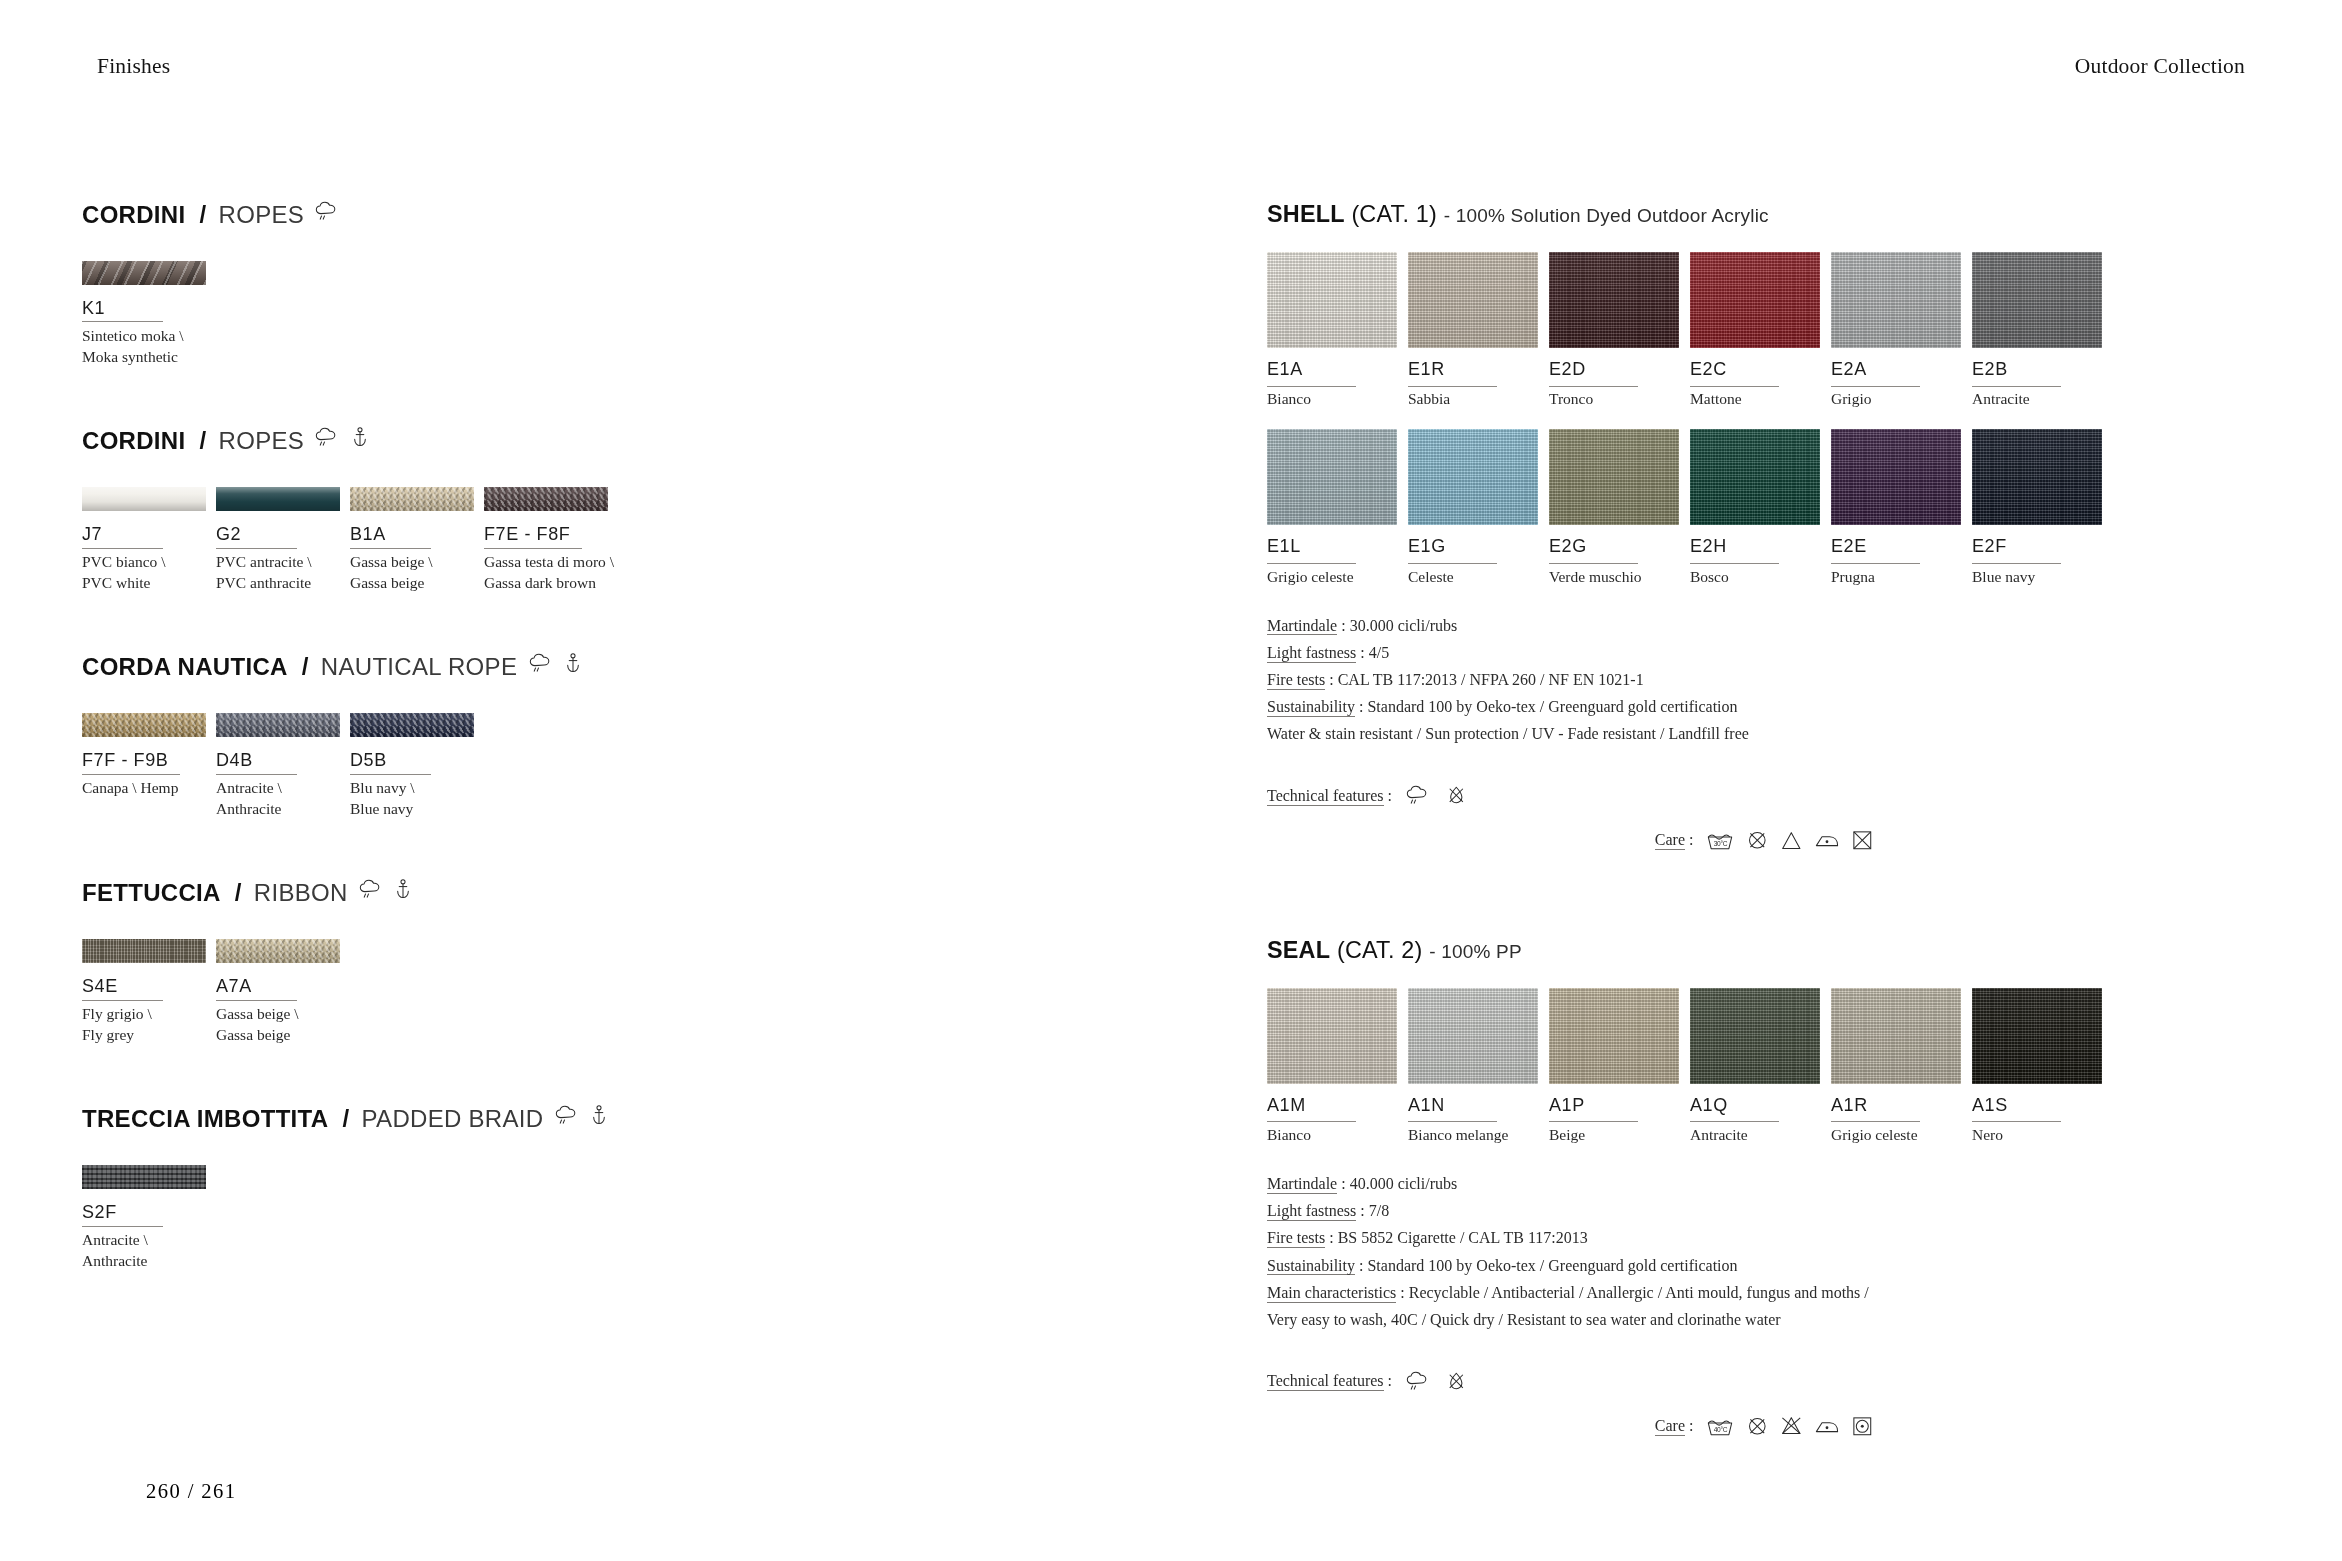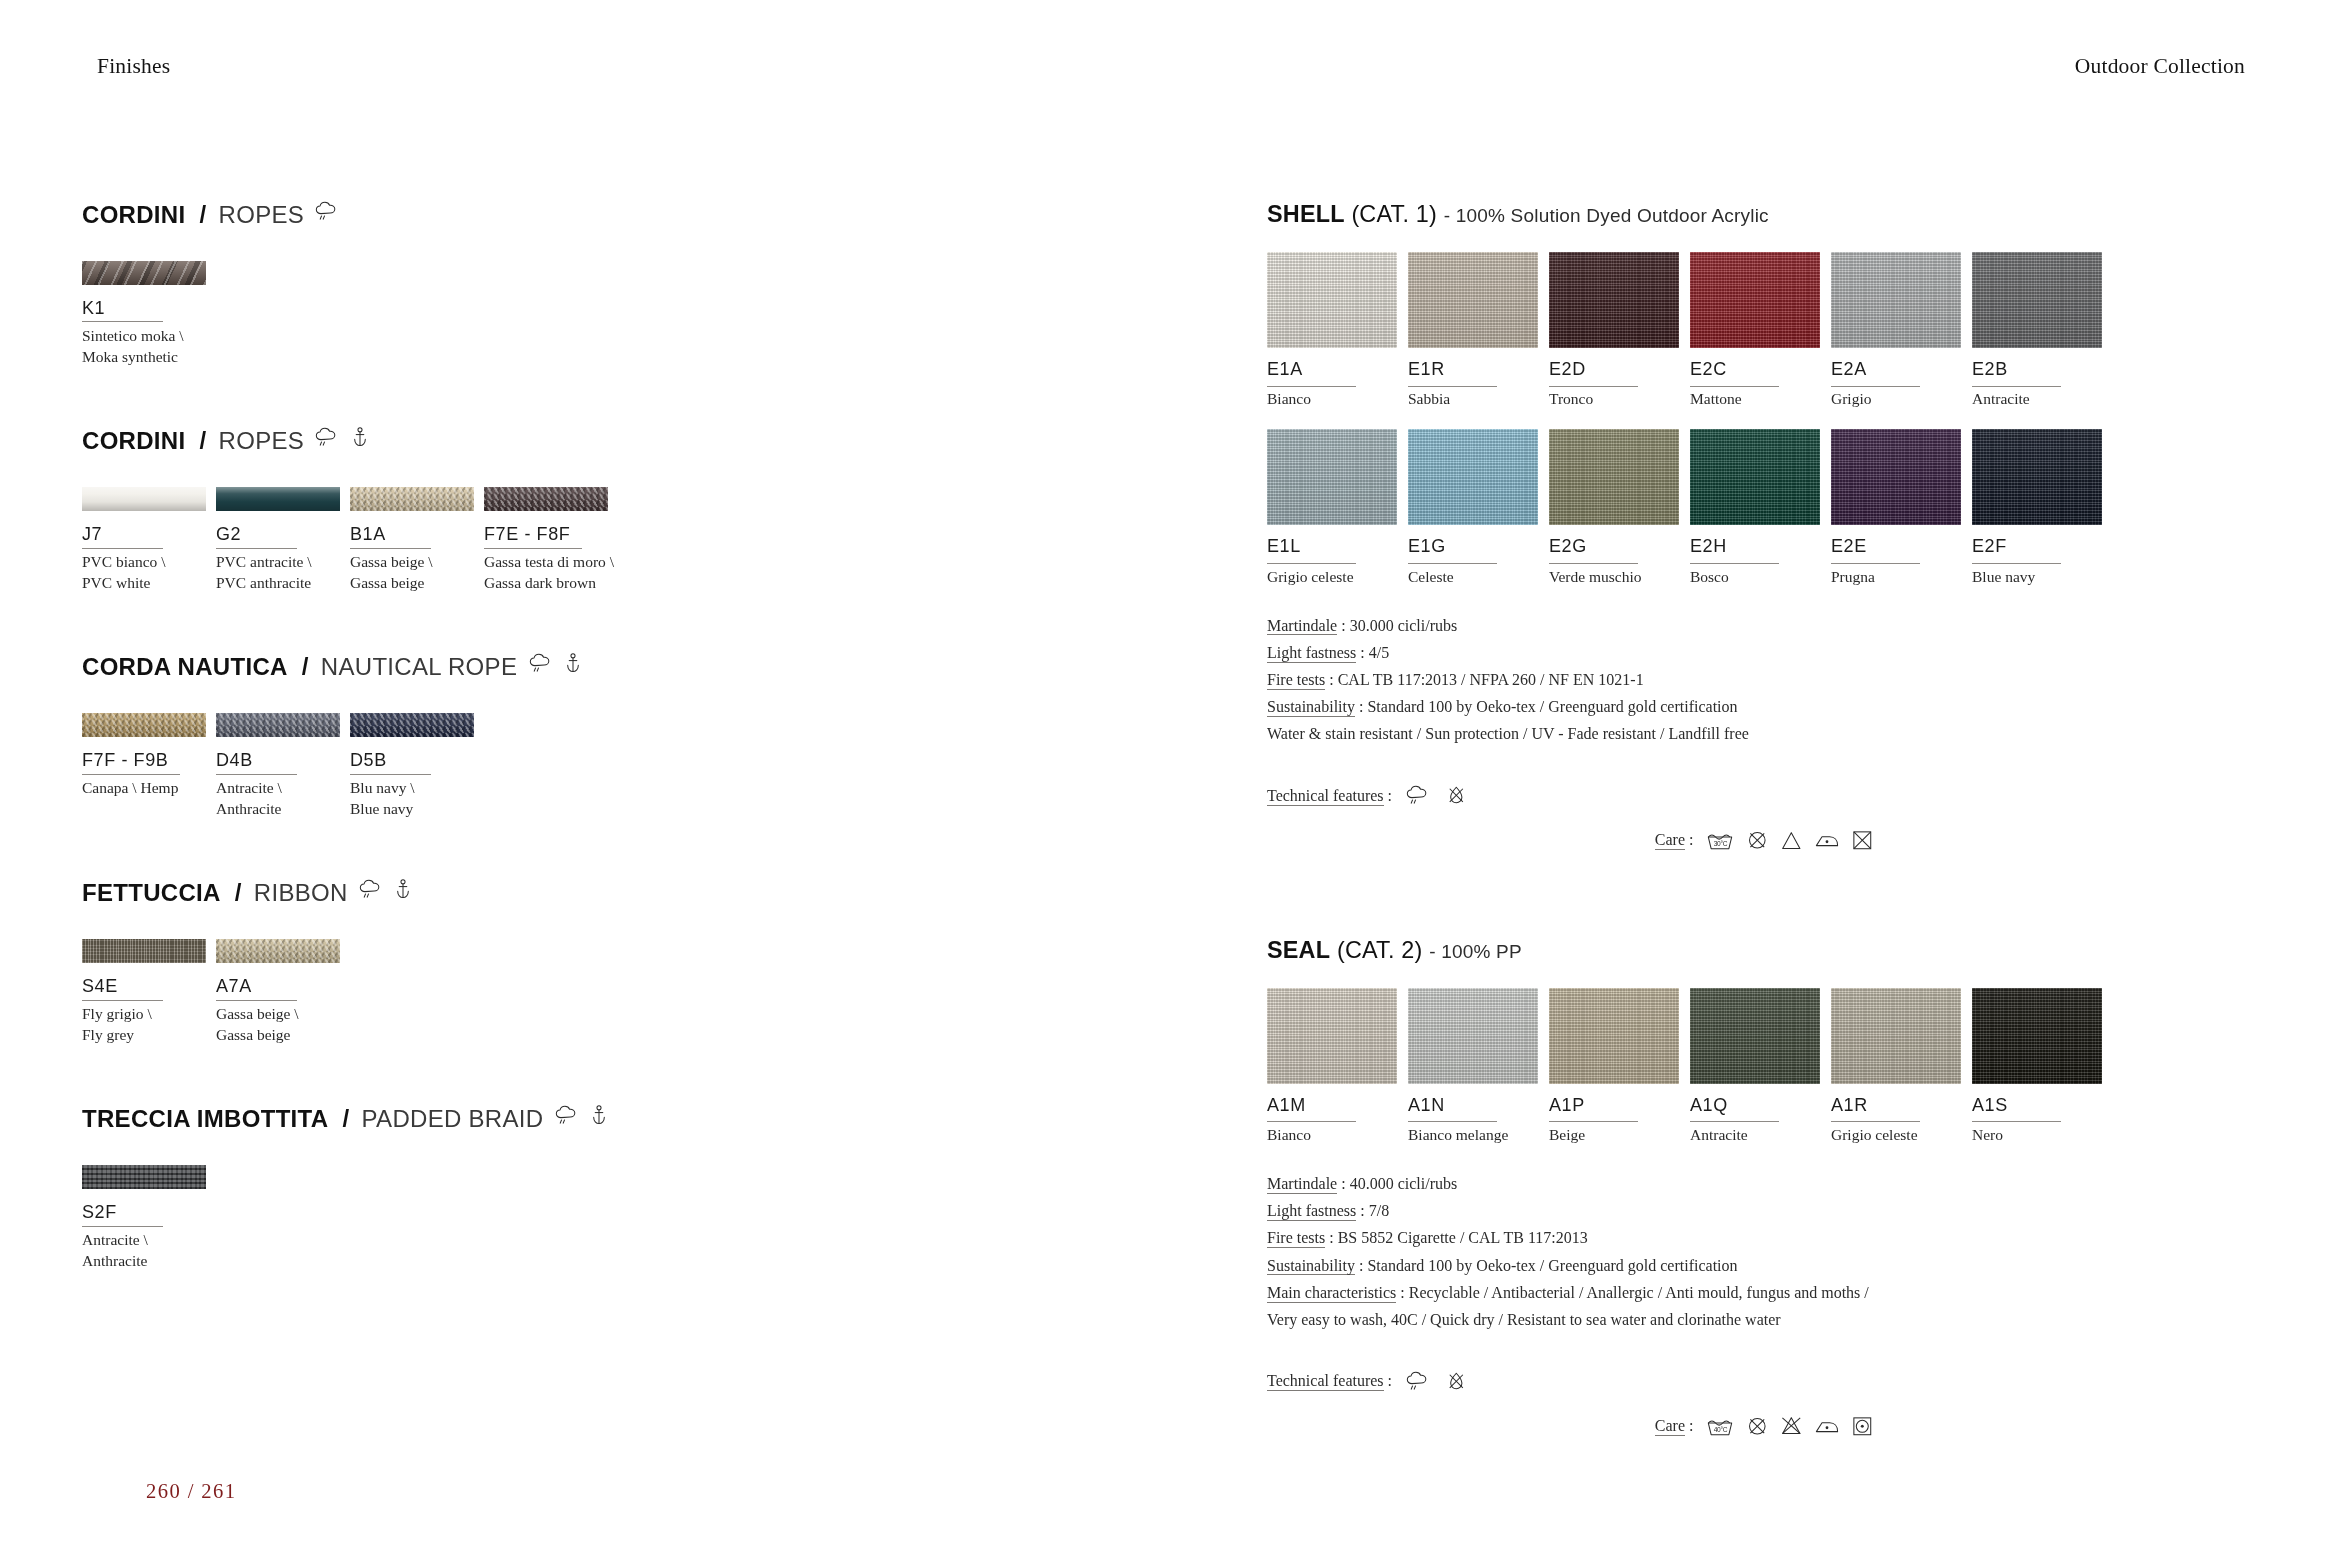--- a/index.html
+++ b/index.html
@@ -11,21 +11,21 @@
 
   
   .runhead{
     position:absolute;top:54px;font-family:"Liberation Serif",serif;
     font-size:21.5px;letter-spacing:0.2px;color:#141414;
   }
   .runhead.left{left:97px;}
   .runhead.right{right:97px;}
   .folio{
     position:absolute;left:146px;bottom:59px;
-    font-family:"Liberation Serif",serif;font-size:20.6px;color:#7f1d1d;
+    font-family:"Liberation Serif",serif;font-size:20.6px;color:#000000;
     letter-spacing:1.4px;
   }
 
   
   .col{position:absolute;top:201px;}
   .col.left{left:82px;width:1031px;}
   .col.right{left:1267px;width:993px;}
 
   
   .sec{margin-bottom:0;}

